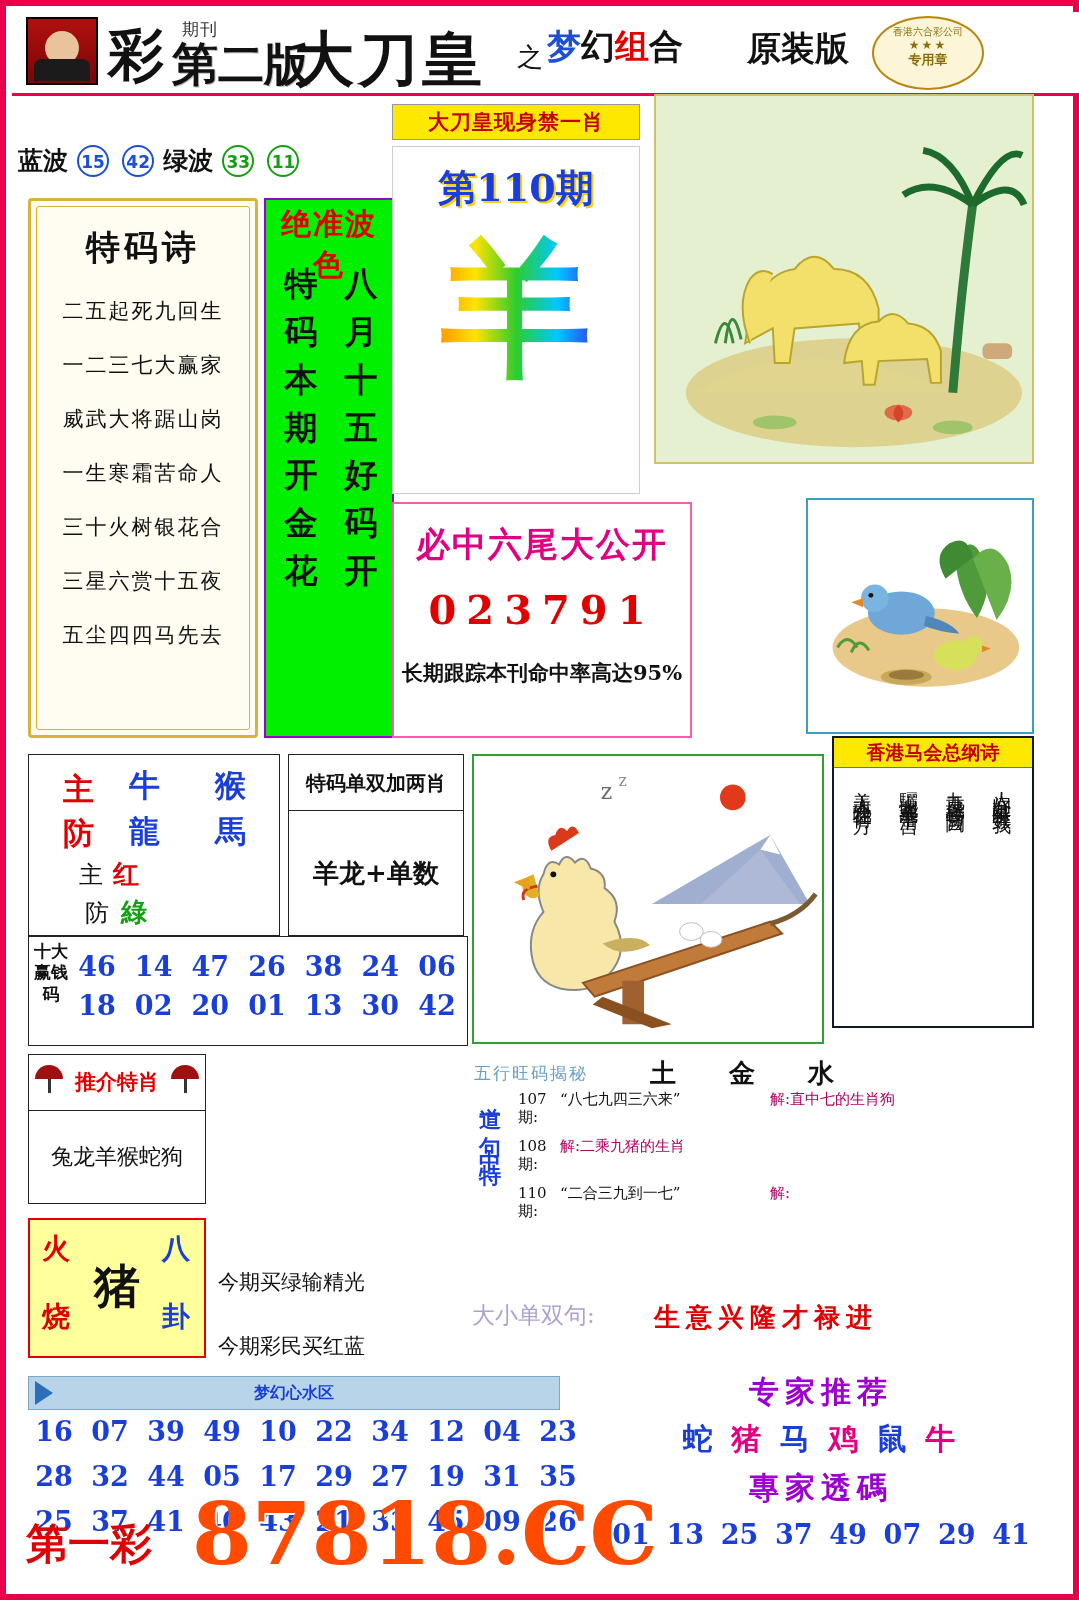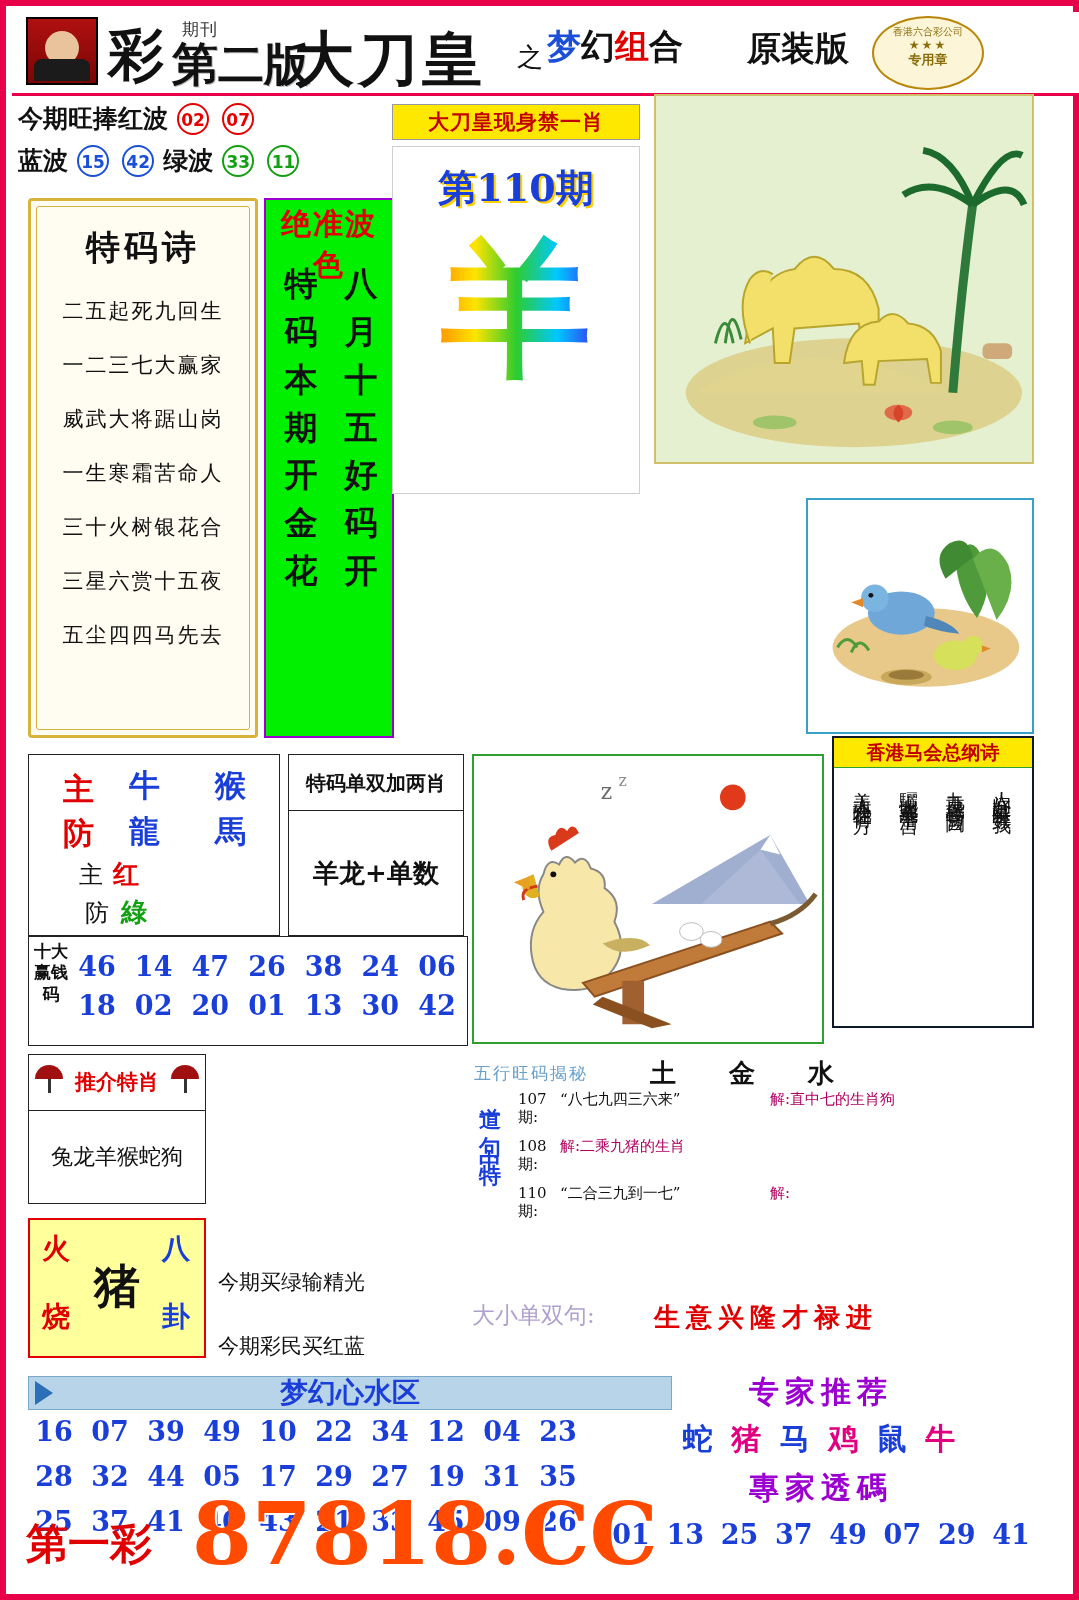--- a/index.html
+++ b/index.html
@@ -366,24 +366,24 @@
     position:absolute; left:0; top:0; font-size:23px; color:#b0a0d0;
     font-family:"DejaVu Serif","Liberation Serif",serif;
   }
   .dx-value {
     position:absolute; left:182px; top:0; font-size:26px; font-weight:bold; color:#e10000;
     letter-spacing:6px; font-family:Liberation Sans, sans-serif;text-align:center;
   }
 
   
   .mh-head {
-    position:absolute; left:22px; top:1370px; width:644px; height:34px;
+    position:absolute; left:22px; top:1370px; width:532px; height:34px;
     background:#b8d4e8; border:1px solid #7aa8c8;
     text-align:center; line-height:32px;
-    font-size:28px; font-weight:bold; color:#1a3fd8;
+    font-size:16px; font-weight:bold; color:#1a3fd8;
     font-family:"DejaVu Serif","Liberation Serif",serif;
   }
   .mh-head .arrow {
     position:absolute; left:6px; top:4px; width:0; height:0;
     border-top:12px solid transparent; border-bottom:12px solid transparent;
     border-left:18px solid #2a6fb8;
   }
   .mh-nums { position:absolute; left:22px; top:1410px; width:556px; }
   .mh-row { display:flex; justify-content:space-between; margin-bottom:14px; }
   .mh-row span {
@@ -453,25 +453,20 @@
     </div>
     <div class="h-yuan">原装版</div>
     <div class="stamp">
       <div>香港六合彩公司</div>
       <div class="s2">★★★</div>
       <div class="s3">专用章</div>
     </div>
   </div>
 
   <div class="waverow">
-    <div class="wave-line" style="top:0;">
-      <span class="wave-label">今期旺捧红波</span>
-      <span class="ball red">02</span>
-      <span class="ball red">07</span>
-    </div>
     <div class="wave-line" style="top:42px;">
       <span class="wave-label">蓝波</span>
       <span class="ball blue">15</span>
       <span class="ball blue">42</span>
       <span class="wave-label">绿波</span>
       <span class="ball green">33</span>
       <span class="ball green">11</span>
     </div>
   </div>
 
@@ -511,20 +506,25 @@
   </div>
 
   <div class="banner-yellow">
     <span>大刀皇现身禁一肖</span>
   </div>
   <div class="issue-box">
     <div class="issue-no">第110期</div>
     <div class="big-zodiac">羊</div>
   </div>
 
+  <div class="pink-box">
+    <div class="pink-title">必中六尾大公开</div>
+    <div class="pink-nums">023791</div>
+    <div class="pink-foot">长期跟踪本刊命中率高达95%</div>
+  </div>
 
   <div class="pic1">
     <svg viewBox="0 0 380 370" width="376" height="366">
       <rect x="0" y="0" width="380" height="370" fill="#e4f0cf"></rect>
       <ellipse cx="200" cy="300" rx="170" ry="55" fill="#ddd28f"></ellipse>
       <path d="M40 300 Q150 230 300 300 Z" fill="#e0d48e"></path>
 
       <path d="M300 300 Q308 200 320 110" stroke="#2f7a3a" stroke-width="9" fill="none"></path>
       <path d="M320 110 Q280 80 250 100" stroke="#1d6b2c" stroke-width="7" fill="none"></path>
       <path d="M320 110 Q360 80 372 110" stroke="#1d6b2c" stroke-width="7" fill="none"></path>

